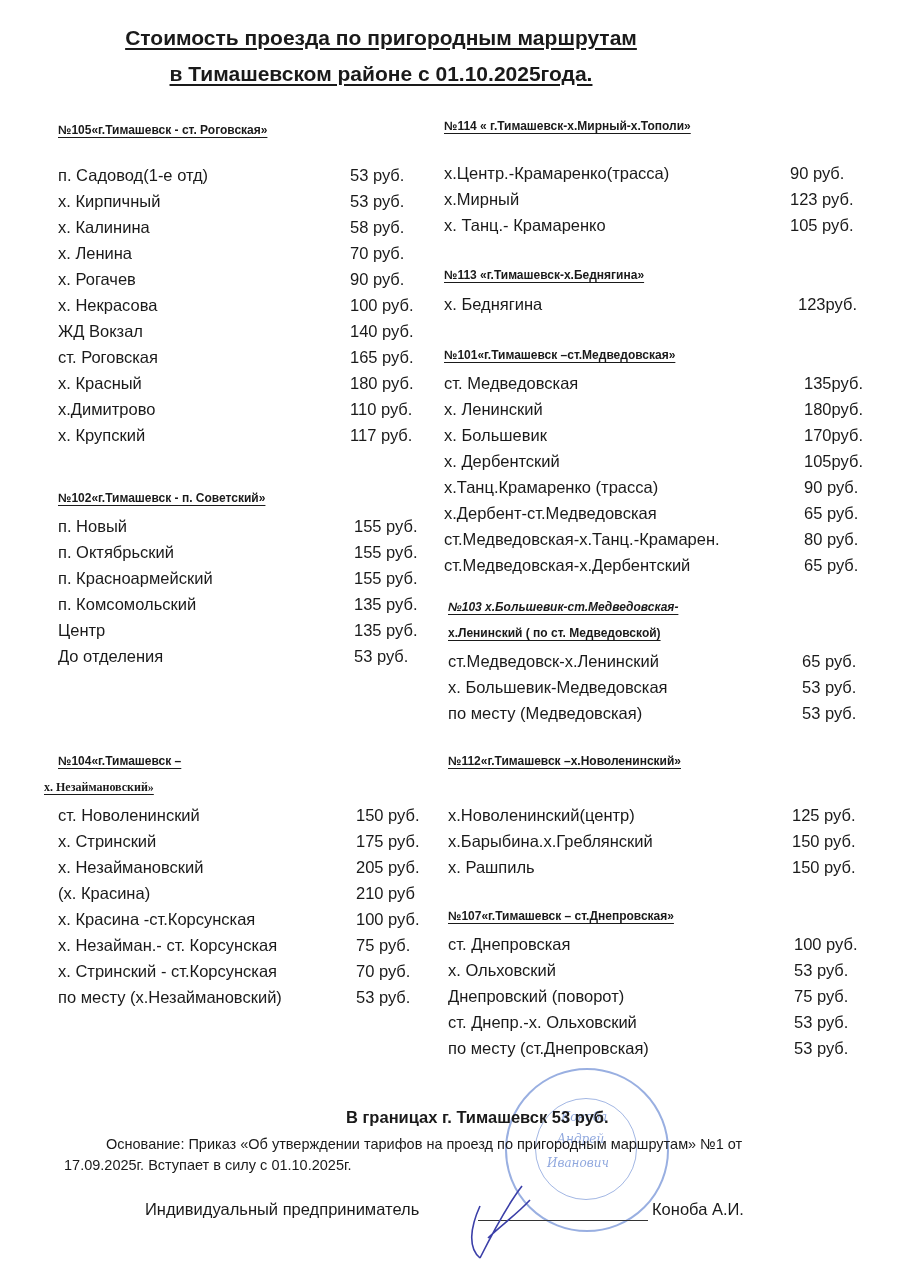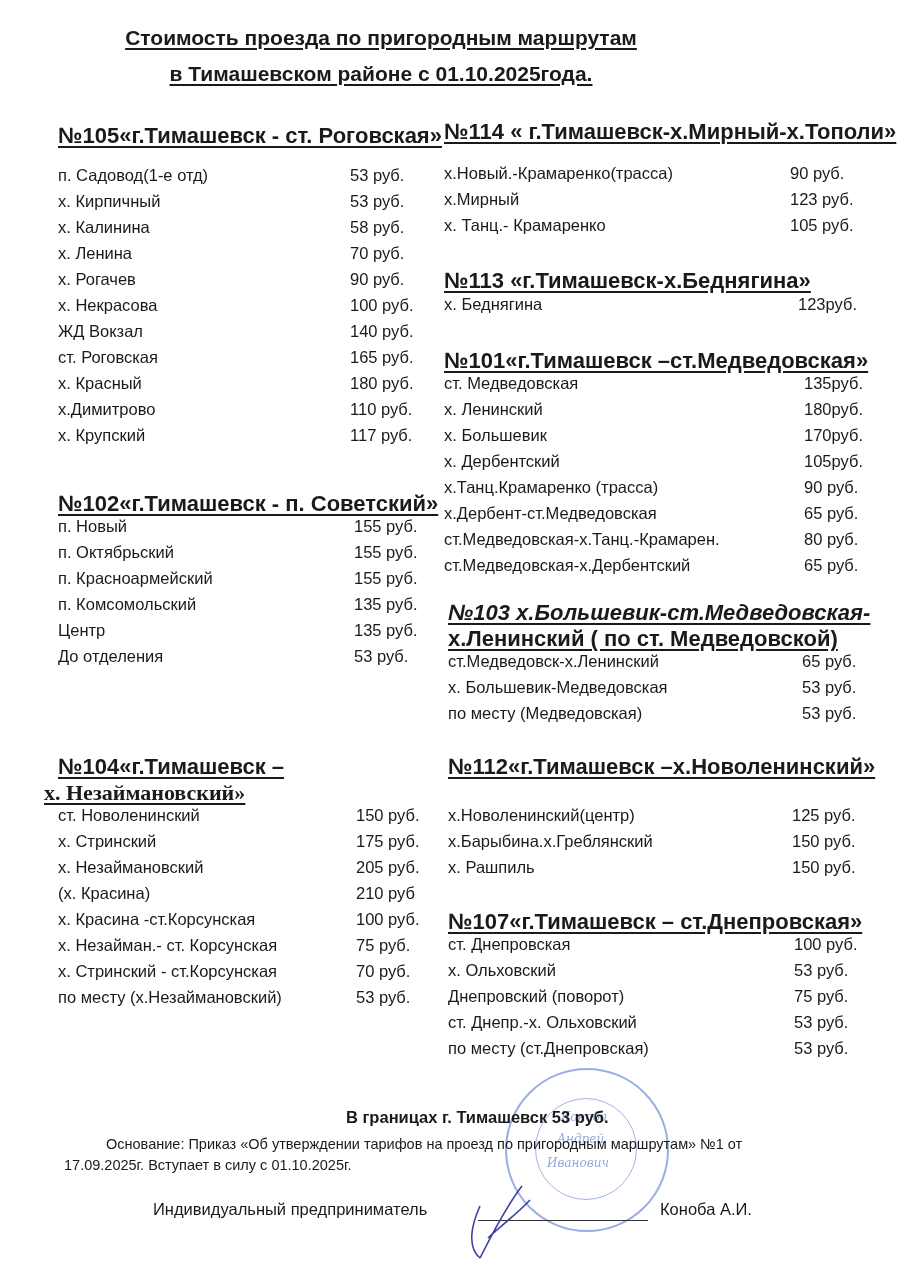--- a/index.html
+++ b/index.html
@@ -1,27 +1,27 @@
 <!DOCTYPE html>
 <html><head>
 <meta charset="utf-8">
 <style>
   html, body { margin: 0; padding: 0; background: #ffffff; }
   body { width: 906px; height: 1280px; position: relative; overflow: hidden;
          font-family: "Liberation Sans", "DejaVu Sans", sans-serif; color: #1a1a1a; }
   .title { position: absolute; left: 0; width: 762px; text-align: center;
            font-weight: bold; font-size: 21px; text-decoration: underline; text-underline-offset: 3px; }
-  .sec-title { position: absolute; font-weight: bold; font-size: 22px; text-decoration: underline;
+  .sec-title { position: absolute; font-weight: bold; font-size: 12px; text-decoration: underline;
                text-underline-offset: 3px; white-space: nowrap; }
   .row { position: absolute; font-size: 16.5px; white-space: nowrap; }
   .row .n { position: absolute; left: 0; }
   .row .p { position: absolute; }
   .footer-bold { position: absolute; font-weight: bold; font-size: 16.5px; white-space: nowrap; }
   .footer-text { position: absolute; font-size: 14.5px; white-space: nowrap; }
-  .sign { position: absolute; font-size: 16.5px; white-space: nowrap; margin-left: 8px; }
+  .sign { position: absolute; font-size: 16.5px; white-space: nowrap; }
   .stamp { position: absolute; left: 505px; top: 1068px; width: 160px; height: 160px;
            border: 2px solid rgba(70,110,200,0.55); border-radius: 50%; }
   .stamp-inner { position: absolute; left: 28px; top: 28px; width: 100px; height: 100px;
            border: 1.5px solid rgba(70,110,200,0.5); border-radius: 50%; }
   .stamp-text { position: absolute; color: rgba(70,110,200,0.6); font-style: italic; font-size: 12px;
            font-family: "DejaVu Serif", serif; white-space: nowrap; }
   .sig-line { position: absolute; left: 478px; top: 1220px; width: 170px; height: 1px; background: #333; }
 </style>
 </head>
 <body>
@@ -143,21 +143,21 @@
         <span class="p" style="left:298px;">53 руб.</span>
       </div>
   </div>
 </div>
 
 <div>
 
   <div class="sec-title" style="left:444px; top:119px;">№114 « г.Тимашевск-х.Мирный-х.Тополи»</div>
   <div>
     <div class="row" style="left:444px; top:164px;">
-        <span class="n">х.Новый.-Крамаренко(трасса)</span>
+        <span class="n">х.Центр.-Крамаренко(трасса)</span>
         <span class="p" style="left:346px;">90 руб.</span>
       </div>
     <div class="row" style="left:444px; top:190px;">
         <span class="n">х.Мирный</span>
         <span class="p" style="left:346px;">123 руб.</span>
       </div>
     <div class="row" style="left:444px; top:216px;">
         <span class="n">х. Танц.- Крамаренко</span>
         <span class="p" style="left:346px;">105 руб.</span>
       </div>

